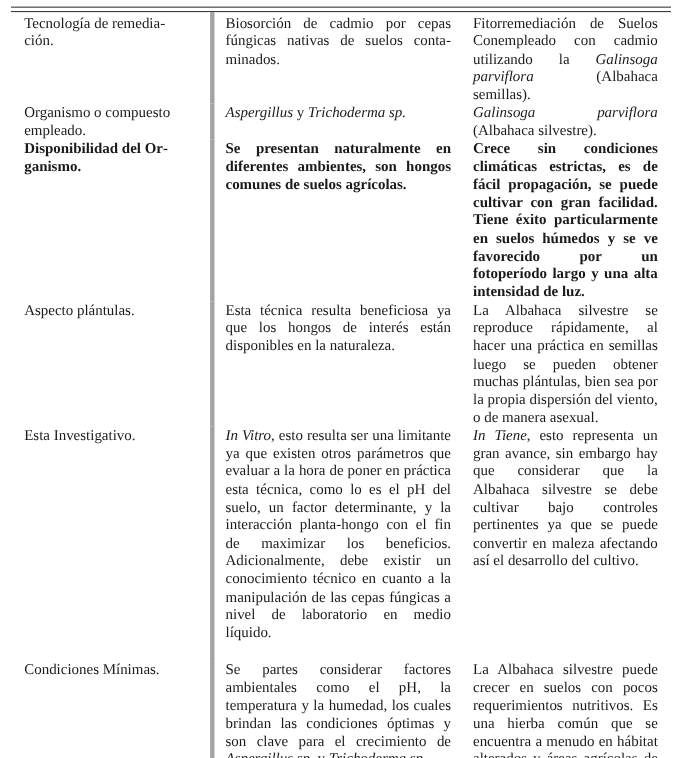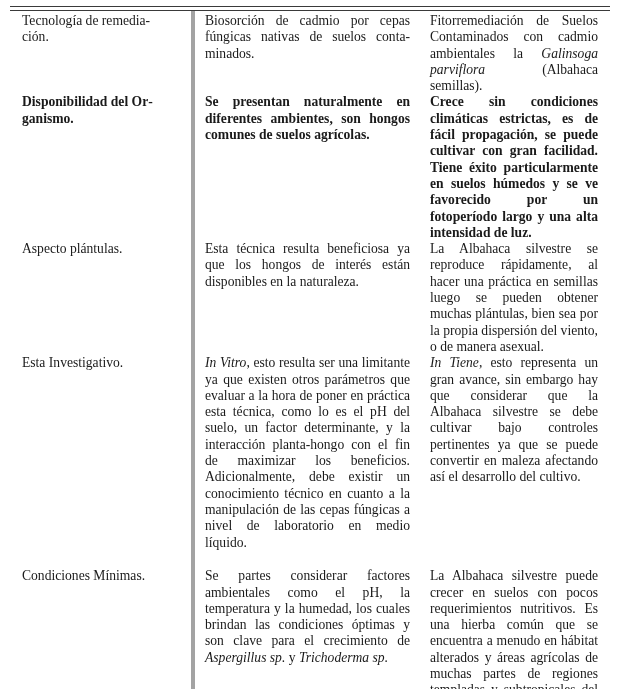--- a/index.html
+++ b/index.html
@@ -41,21 +41,32 @@
   <table>
     <tbody id="tbody">
       <tr class="r0">
         <td class="c1">
             <div class="cell">Tecnología de remedia­ción.</div>
           </td>
         <td class="c2">
             <div class="cell rich"><span>Biosorción de cadmio por cepas fúngicas nativas de suelos conta­minados.</span></div>
           </td>
         <td class="c3">
-            <div class="cell rich"><span>Fitorremediación de Suelos Con­taminados con cadmio ambientales la </span><span class="i">Galinsoga parviflora</span><span> (Albaha­ca semillas).</span></div>
+            <div class="cell rich"><span>Fitorremediación de Suelos Con­empleado con cadmio utilizando la </span><span class="i">Galinsoga parviflora</span><span> (Albaha­ca semillas).</span></div>
+          </td>
+      </tr>
+      <tr class="r1">
+        <td class="c1">
+            <div class="cell">Organismo o compues­to empleado.</div>
+          </td>
+        <td class="c2">
+            <div class="cell rich"><span class="i">Aspergillus</span><span> y </span><span class="i">Trichoderma sp.</span></div>
+          </td>
+        <td class="c3">
+            <div class="cell rich"><span class="i">Galinsoga parviflora</span><span> (Albahaca silvestre).</span></div>
           </td>
       </tr>
       <tr class="r2">
         <td class="c1">
             <div class="cell">Disponibilidad del Or­ganismo.</div>
           </td>
         <td class="c2">
             <div class="cell rich"><span>Se presentan naturalmente en diferentes ambientes, son hongos comunes de suelos agrícolas.</span></div>
           </td>
         <td class="c3">

